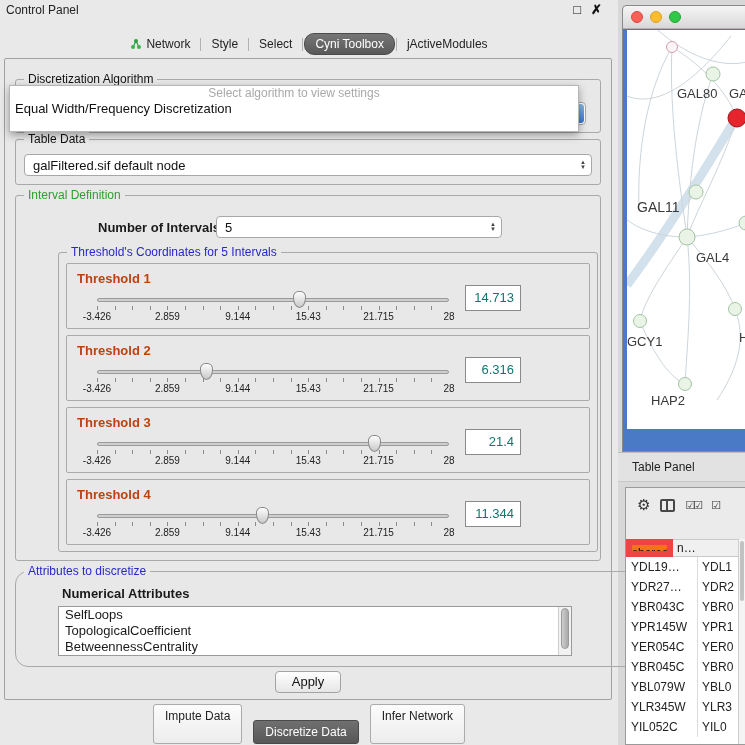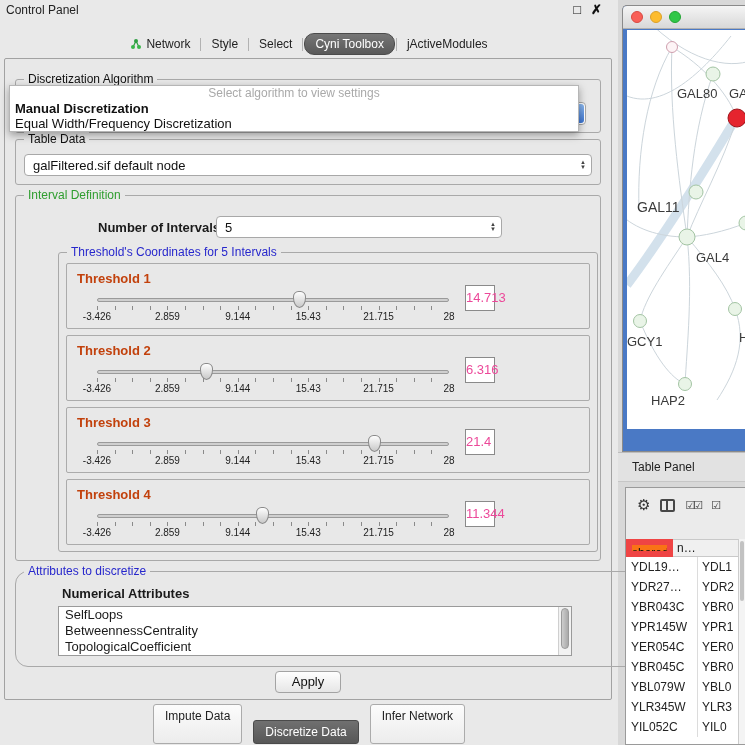--- a/index.html
+++ b/index.html
@@ -58,21 +58,21 @@
   .thr-panel { position:relative; margin:0 7px 6px 7px; height:66px; border:1px solid #ababab; border-radius:2px; background:#e8e8e8; }
   .thr-label { position:absolute; left:10px; top:7px; font-size:13px; font-weight:bold; color:#c2410c; }
   .thr-track { position:absolute; left:30px; top:34px; width:352px; height:4px; background:#cfcfcf; border:1px solid #9a9a9a; border-radius:2px; }
   .thr-thumb { position:absolute; top:-8px; width:13px; height:17px; margin-left:-7px;
                background:linear-gradient(#fdfdfd,#c9c9c9); border:1px solid #8a8a8a;
                border-radius:6px 6px 7px 7px / 6px 6px 11px 11px; }
   .thr-ticks { position:absolute; left:30px; top:42px; width:352px; height:4px;
                background:repeating-linear-gradient(90deg,#8a8a8a 0,#8a8a8a 1px,transparent 1px,transparent 5%); }
   .thr-ticklabels { position:absolute; left:30px; top:47px; width:352px; height:12px; font-size:10px; color:#222; }
   .thr-ticklabels span { position:absolute; transform:translateX(-50%); white-space:nowrap; }
-  .thr-value { position:absolute; left:398px; top:21px; width:30px; height:26px; background:#fff; border:1px solid #8a8a8a; font-size:13px; color:#ec4899; text-align:center; line-height:24px; padding-right:6px; }
+  .thr-value { position:absolute; left:398px; top:21px; width:56px; height:26px; background:#fff; border:1px solid #8a8a8a; font-size:13px; color:#0f766e; text-align:right; line-height:24px; padding-right:6px; }
 
   #attrs-group { top:512px; left:10px; width:646px; height:96px;border-radius:13px; }
   #attrs-sub { position:absolute; left:46px; top:14px; font-size:13px; font-weight:bold; }
   #attrs-list { position:absolute; left:42px; top:34px; width:514px; height:50px; background:#fff; border:1px solid #9a9a9a; overflow:hidden; }
   .attr-item { font-size:13px; height:16px; line-height:16px; padding-left:6px; white-space:nowrap; }
   .vscroll { position:absolute; right:0; top:0; width:13px; height:100%; background:#f2f2f2; border-left:1px solid #cfcfcf; }
   .vthumb { position:absolute; left:2px; right:2px; top:1px; height:85%; background:linear-gradient(90deg,#cdcdcd,#a9a9a9); border:1px solid #9a9a9a; border-radius:4px; }
 
   #apply-btn { position:absolute; left:50%; top:612px; transform:translateX(-50%); width:66px; height:22px;
                background:linear-gradient(#fefefe,#e6e6e6); border:1px solid #a3a3a3; border-radius:4px;
@@ -164,21 +164,20 @@
         <span class="blue-stepper">
           <span>▲</span>
           <span>▼</span>
         </span>
       </div>
     </div>
 
     <div id="algo-popup">
       <div class="popup-prompt">Select algorithm to view settings</div>
       <div>
-          <div class="popup-opt bold">Manual Discretization</div>
           <div class="popup-opt">Equal Width/Frequency Discretization</div>
         </div>
     </div>
 
     <div class="group" id="tabledata-group">
       <span class="group-title">Table Data</span>
       <div class="combo" id="tabledata-combo">
         <span class="clabel">galFiltered.sif default node</span>
         <span class="arrows">
           <span>▲</span>
@@ -269,22 +268,22 @@
           </div>
       </div>
     </div>
 
     <div class="group" id="attrs-group">
       <span class="group-title gt-blue">Attributes to discretize</span>
       <span id="attrs-sub">Numerical Attributes</span>
       <div id="attrs-list">
         <div>
             <div class="attr-item">SelfLoops</div>
+            <div class="attr-item">TopologicalCoefficient</div>
             <div class="attr-item">BetweennessCentrality</div>
-            <div class="attr-item">TopologicalCoefficient</div>
           </div>
         <div class="vscroll">
             <div class="vthumb"></div>
           </div>
       </div>
     </div>
 
     <div id="apply-btn">Apply</div>
   </div>
 

